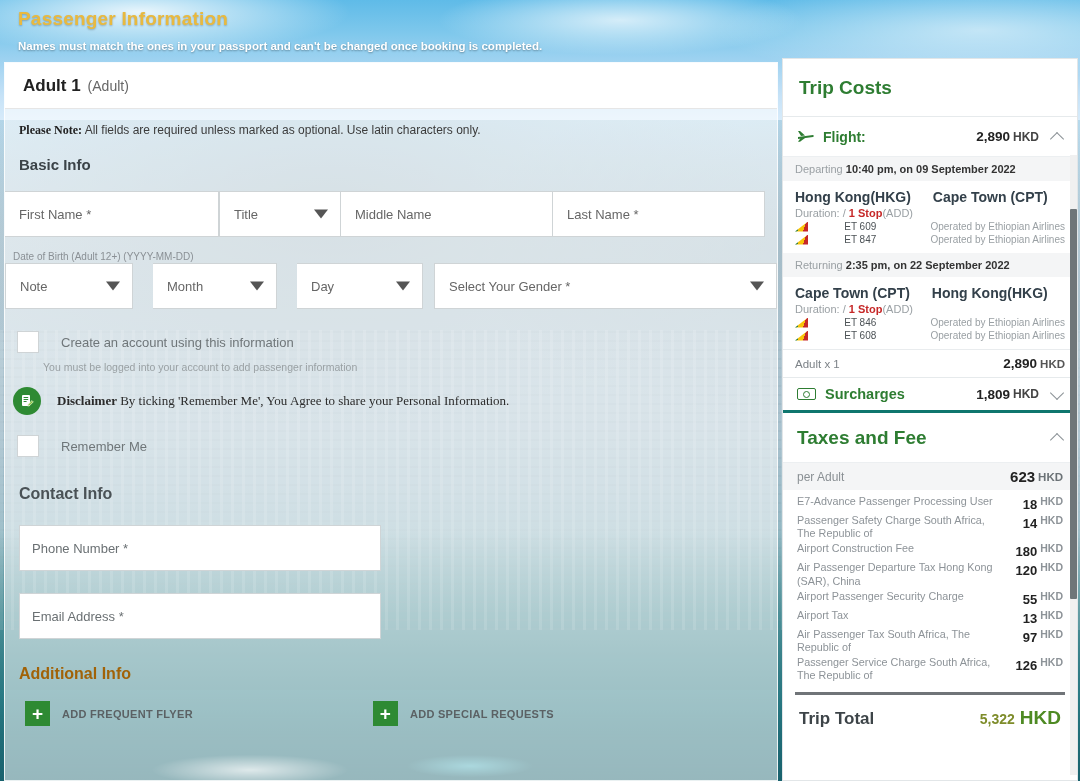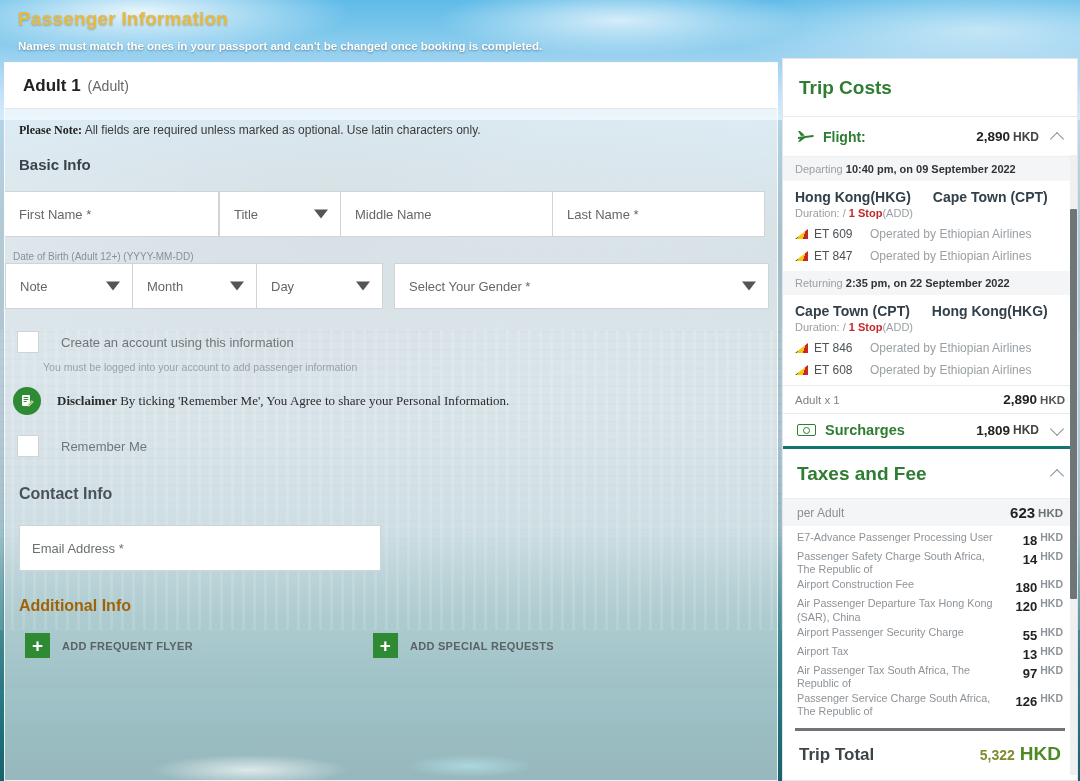--- a/index.html
+++ b/index.html
@@ -90,21 +90,21 @@
   .caret {
     position:absolute; right:12px; top:50%; transform:translateY(-50%);
     width:0;height:0;border-left:7px solid transparent;border-right:7px solid transparent;
     border-top:9px solid #555;
   }
   .f-title { width:122px; }
   .f-first { width:214px; border-left:0; }
   .f-middle { width:212px; border-left:0; }
   .f-last  { width:212px; border-left:0; }
 
-  .dob-wrap { position:relative; display:flex; }
+  .dob-wrap { position:relative; display:flex;gap:20px; }
   .dob-label {
     position:absolute; left:8px; top:-12px; font-size:10px; color:#8a9095;
     white-space:nowrap; z-index:3;
   }
   .f-year { width:128px; }
   .f-month { width:124px; border-left:0; }
   .f-day { width:126px; border-left:0; }
   .f-gender { width:375px; margin-left:11px; }
 
   .chk-row { display:flex; align-items:center; margin-top:22px; padding-left:12px; }
@@ -170,21 +170,21 @@
   .leg-band {
     background:#f4f5f6; padding:6px 12px; font-size:11px; color:#9aa0a4;
   }
   .leg-band b { color:#333; font-weight:bold; }
 
   .leg-body { padding:4px 12px 8px 12px; }
   .leg-cities { display:flex; font-size:14px; color:#33404a; font-weight:bold; margin-top:4px;}
   .leg-cities .c2 { margin-left:22px; }
   .leg-dur { font-size:11px; color:#9aa0a4; margin-top:2px; }
   .leg-dur .stop { color:#c62828; font-weight:bold; }
-  .seg { display:flex; align-items:center; font-size:12px; color:#6e7478; margin-top:8px; }
+  .seg { display:flex; align-items:center; font-size:10px; color:#6e7478; margin-top:2px;justify-content:space-between; }
   .tail {
     width:13px;height:10px;flex:none;margin-right:6px;
     background:linear-gradient(110deg,#2e7d32 0 35%,#f9c40a 35% 68%,#c62828 68% 100%);
     clip-path: polygon(100% 0, 100% 100%, 0 100%);
   }
   .seg .no { color:#4c5256; min-width:46px; }
   .seg .op { margin-left:10px; color:#9aa0a4; }
 
   .adult-row {
     display:flex; align-items:center; padding:6px 12px; border-top:1px solid #e9ecee;
@@ -348,20 +348,23 @@
       </span>
     </div>
 
     <div class="chk-row" style="margin-top:20px;">
       <span class="chk"></span>
       <span class="chk-lbl">Remember Me</span>
     </div>
 
     <div class="contact-title">Contact Info</div>
     <div class="txt-field">
+      <span class="ph">Phone Number *</span>
+    </div>
+    <div class="txt-field">
       <span class="ph">Email Address *</span>
     </div>
 
     <div class="add-title">Additional Info</div>
     <div class="add-row">
       <span class="plus-btn">+</span>
       <span class="add-lbl">ADD FREQUENT FLYER</span>
       <span class="add-gap"></span>
       <span class="plus-btn">+</span>
       <span class="add-lbl">ADD SPECIAL REQUESTS</span>

